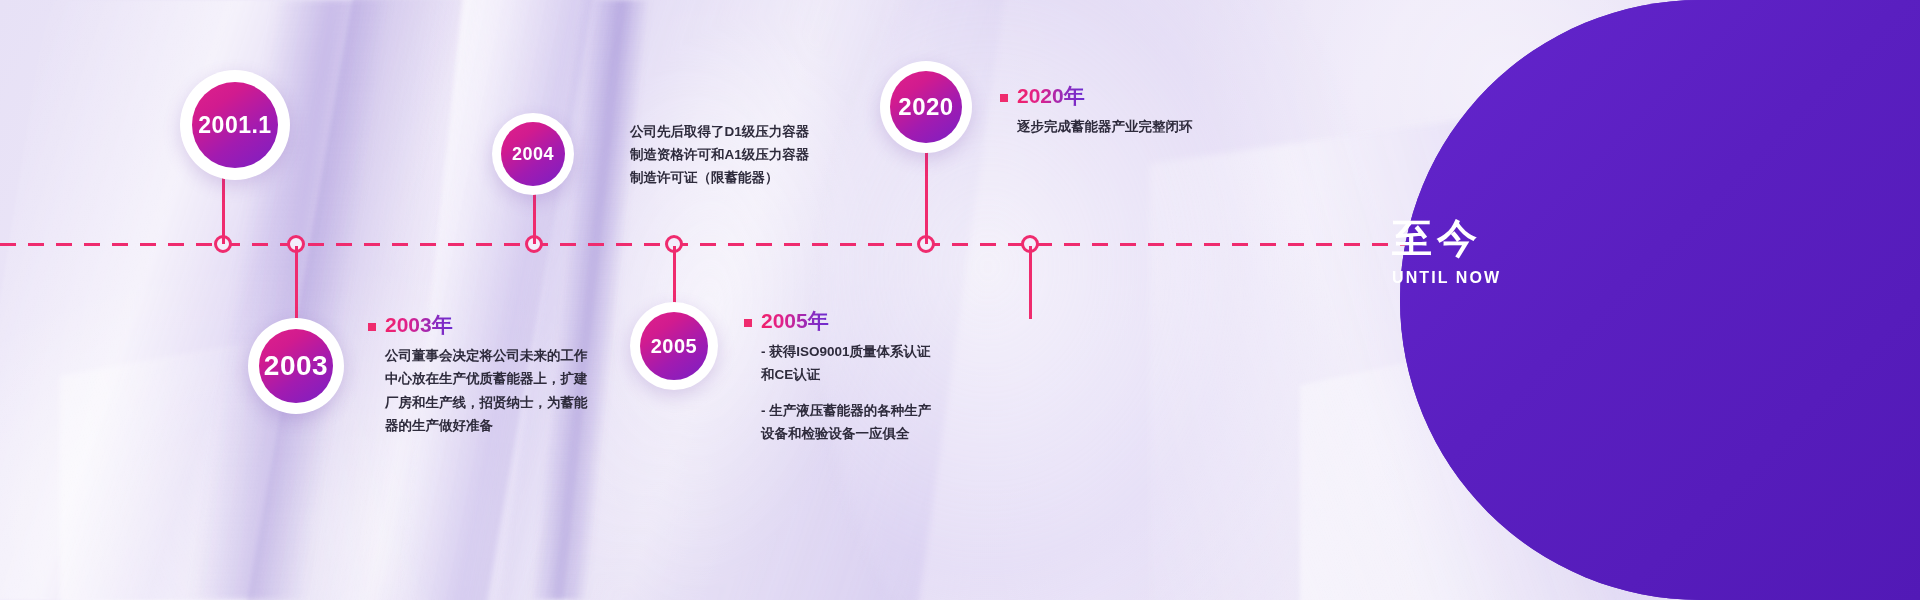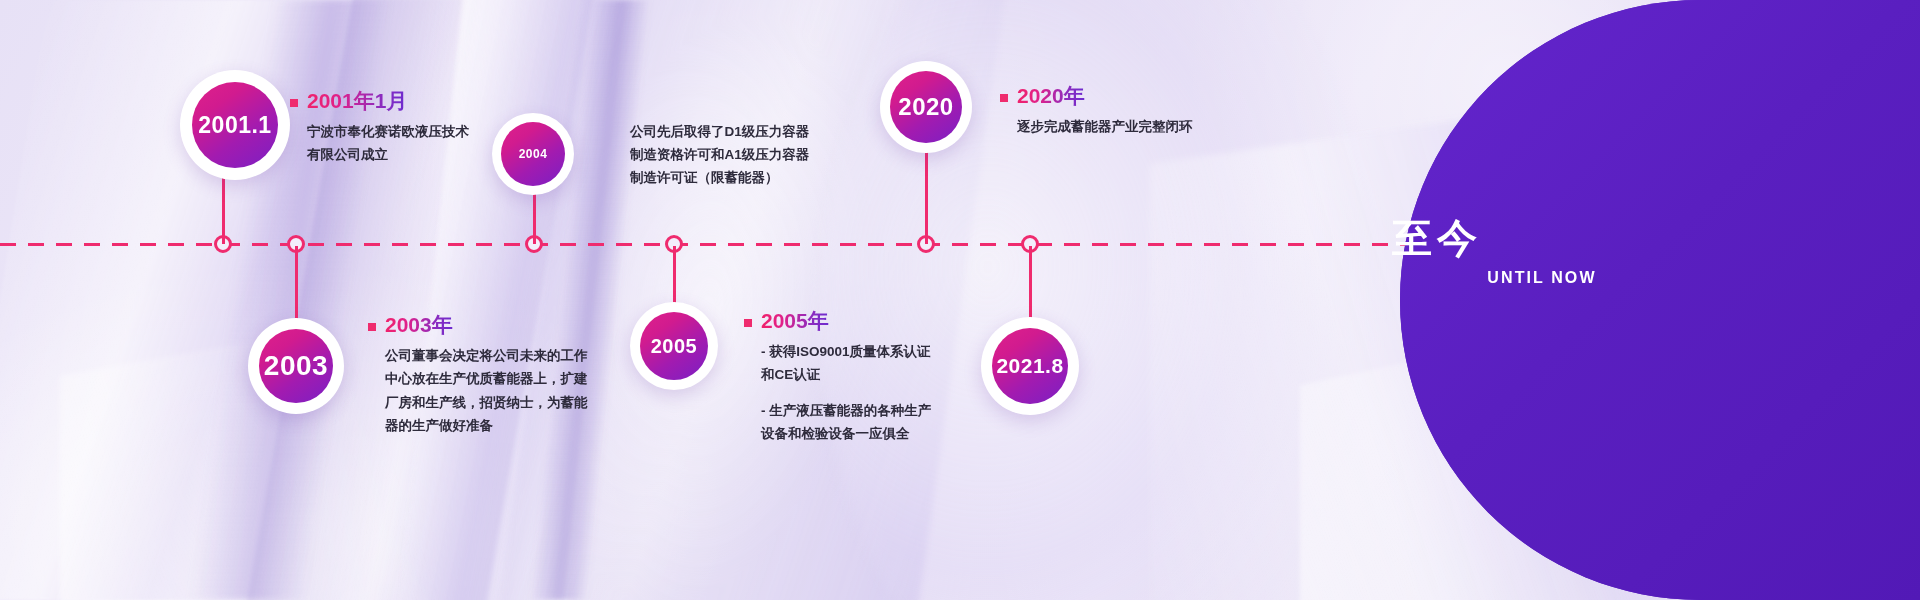--- a/index.html
+++ b/index.html
@@ -55,21 +55,21 @@
     position:absolute; right:0; top:0; width:520px; height:600px;
     background:#5b21c4;
     border-top-left-radius:300px 300px;
     border-bottom-left-radius:300px 300px;
     overflow:hidden;
   }
   #untilPanel .inner { position:absolute; left:0; top:0; width:100%; height:100%;
     background:linear-gradient(135deg,#6425cd 0%,#5a1fc0 45%,#5219b6 100%); }
   #untilText { position:absolute; left:1392px; top:215px; width:300px; color:#fff; }
   #untilText .zh { font-size:40px; font-weight:700; letter-spacing:5px; line-height:1.15; }
-  #untilText .en { font-size:16px; font-weight:700; letter-spacing:2.1px; margin-top:8px;text-align:center; }
+  #untilText .en { font-size:16px; font-weight:700; letter-spacing:2.1px; margin-top:8px; }
 
   
   #axis { position:absolute; left:0; top:243px; width:1675px; height:3px; }
   #axis .dash { position:absolute; left:0; top:0; width:100%; height:3px;
     background-image:linear-gradient(90deg,#ef2b6e 0 16px, transparent 16px 28px);
     background-size:28px 3px; }
   .node { position:absolute; width:18px; height:18px; margin-left:-9px; top:-8px;
           border:3px solid #ef2b6e; border-radius:50%; background:#f3eefb; }
 
   .stem { position:absolute; width:3px; background:#ef2b6e; }
@@ -127,44 +127,32 @@
 
   <div class="bubble" style="left:180px; top:70px; width:110px; height:110px">
     <div class="disc" style="width:86px; height:86px; font-size:23px">2001.1</div>
   </div>
 
   <div class="bubble" style="left:248px; top:318px; width:96px; height:96px">
     <div class="disc" style="width:74px; height:74px; font-size:28px">2003</div>
   </div>
 
   <div class="bubble" style="left:492px; top:113px; width:82px; height:82px">
-    <div class="disc" style="width:64px; height:64px; font-size:12px">2004</div>
+    <div class="disc" style="width:64px; height:64px; font-size:18px">2004</div>
   </div>
 
   <div class="bubble" style="left:630px; top:302px; width:88px; height:88px">
     <div class="disc" style="width:68px; height:68px; font-size:20px">2005</div>
   </div>
 
   <div class="bubble" style="left:880px; top:61px; width:92px; height:92px">
     <div class="disc" style="width:72px; height:72px; font-size:24px">2020</div>
   </div>
 
-  <div class="bubble" style="left:981px; top:317px; width:98px; height:98px">
-    <div class="disc" style="width:76px; height:76px; font-size:21px">2021.8</div>
-  </div>
 
-  <div class="block" style="left:290px; top:88px; width:185px">
-    <div class="head">
-      <span class="sq"></span>
-      <span class="title">2001年1月</span>
-    </div>
-    <div class="desc" style="padding-left:17px">
-      <p>宁波市奉化赛诺欧液压技术有限公司成立</p>
-    </div>
-  </div>
 
   <div class="block" style="left:368px; top:312px; width:224px">
     <div class="head">
       <span class="sq"></span>
       <span class="title">2003年</span>
     </div>
     <div class="desc" style="padding-left:17px">
       <p>公司董事会决定将公司未来的工作中心放在生产优质蓄能器上，扩建厂房和生产线，招贤纳士，为蓄能器的生产做好准备</p>
     </div>
   </div>

